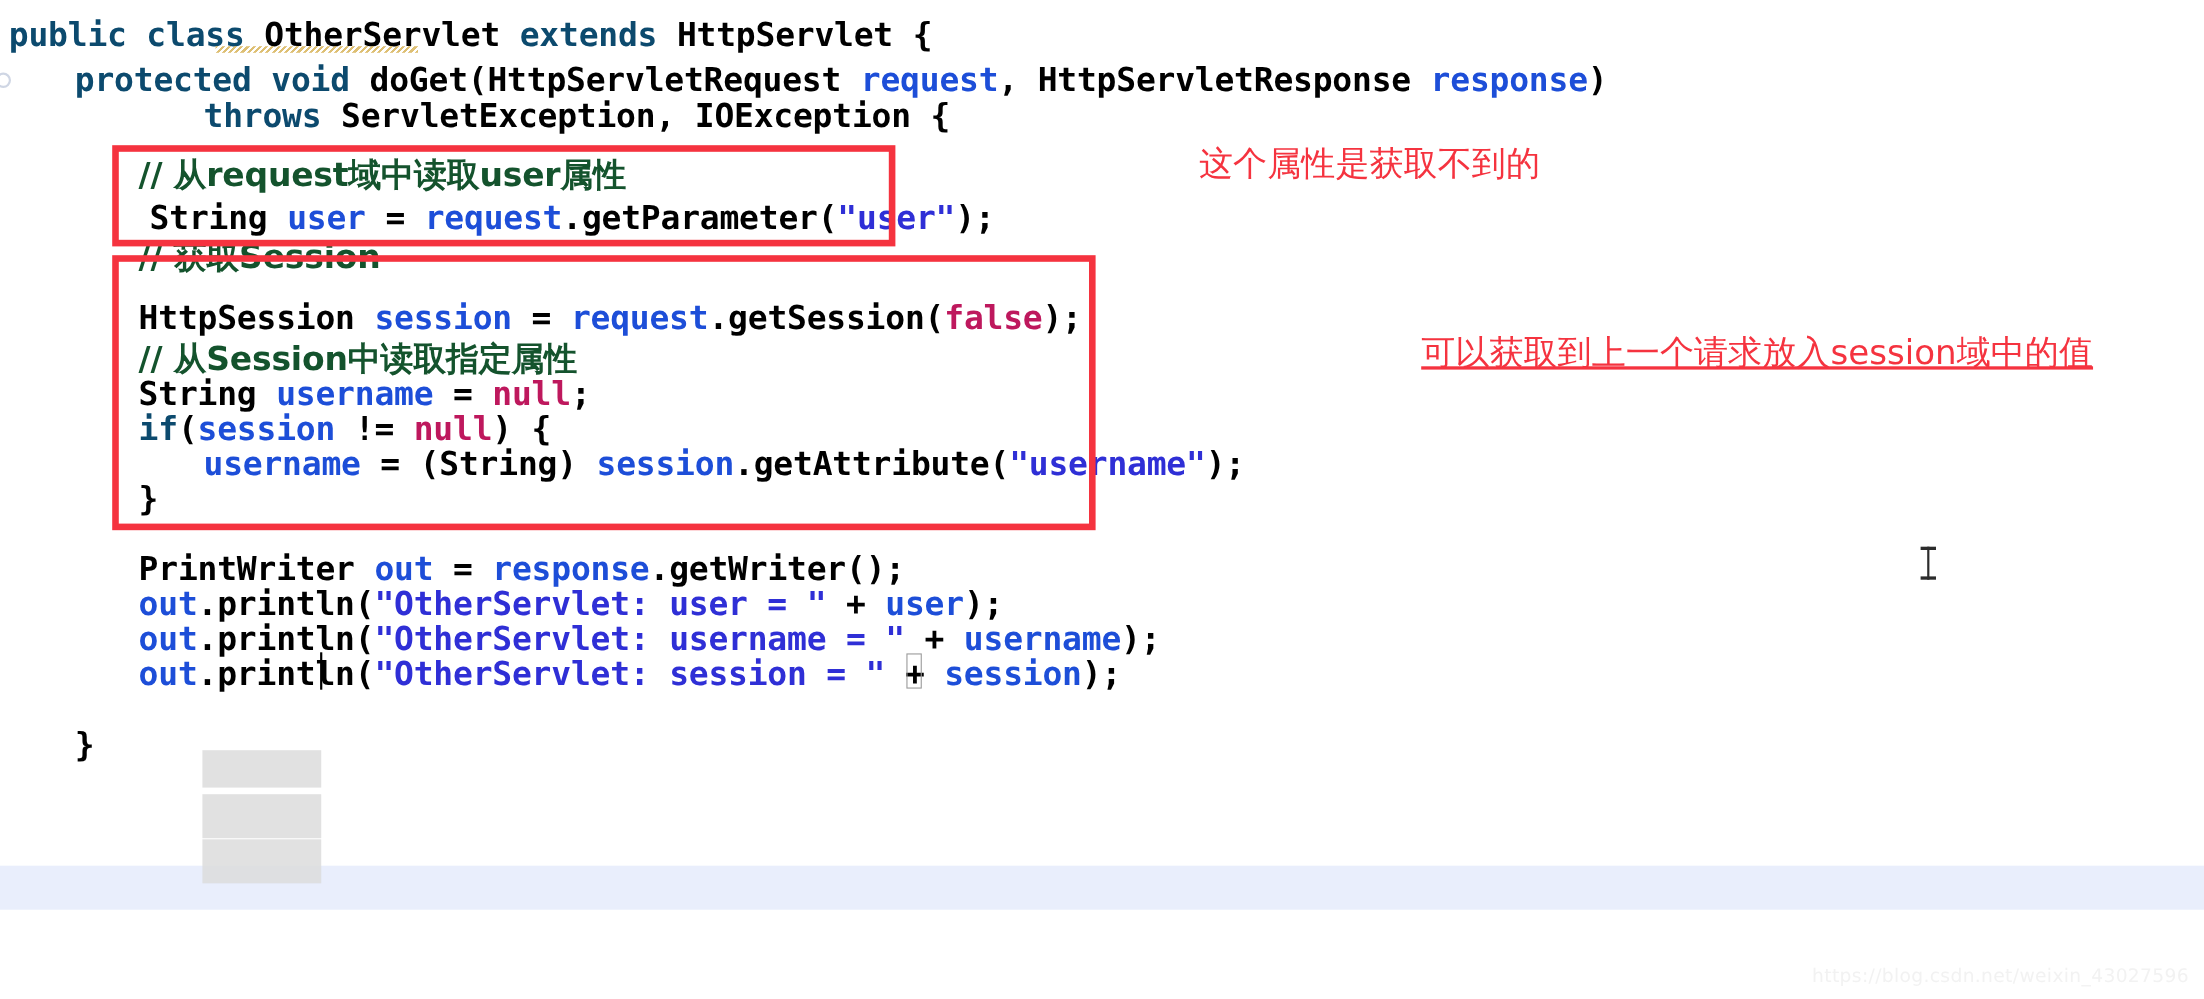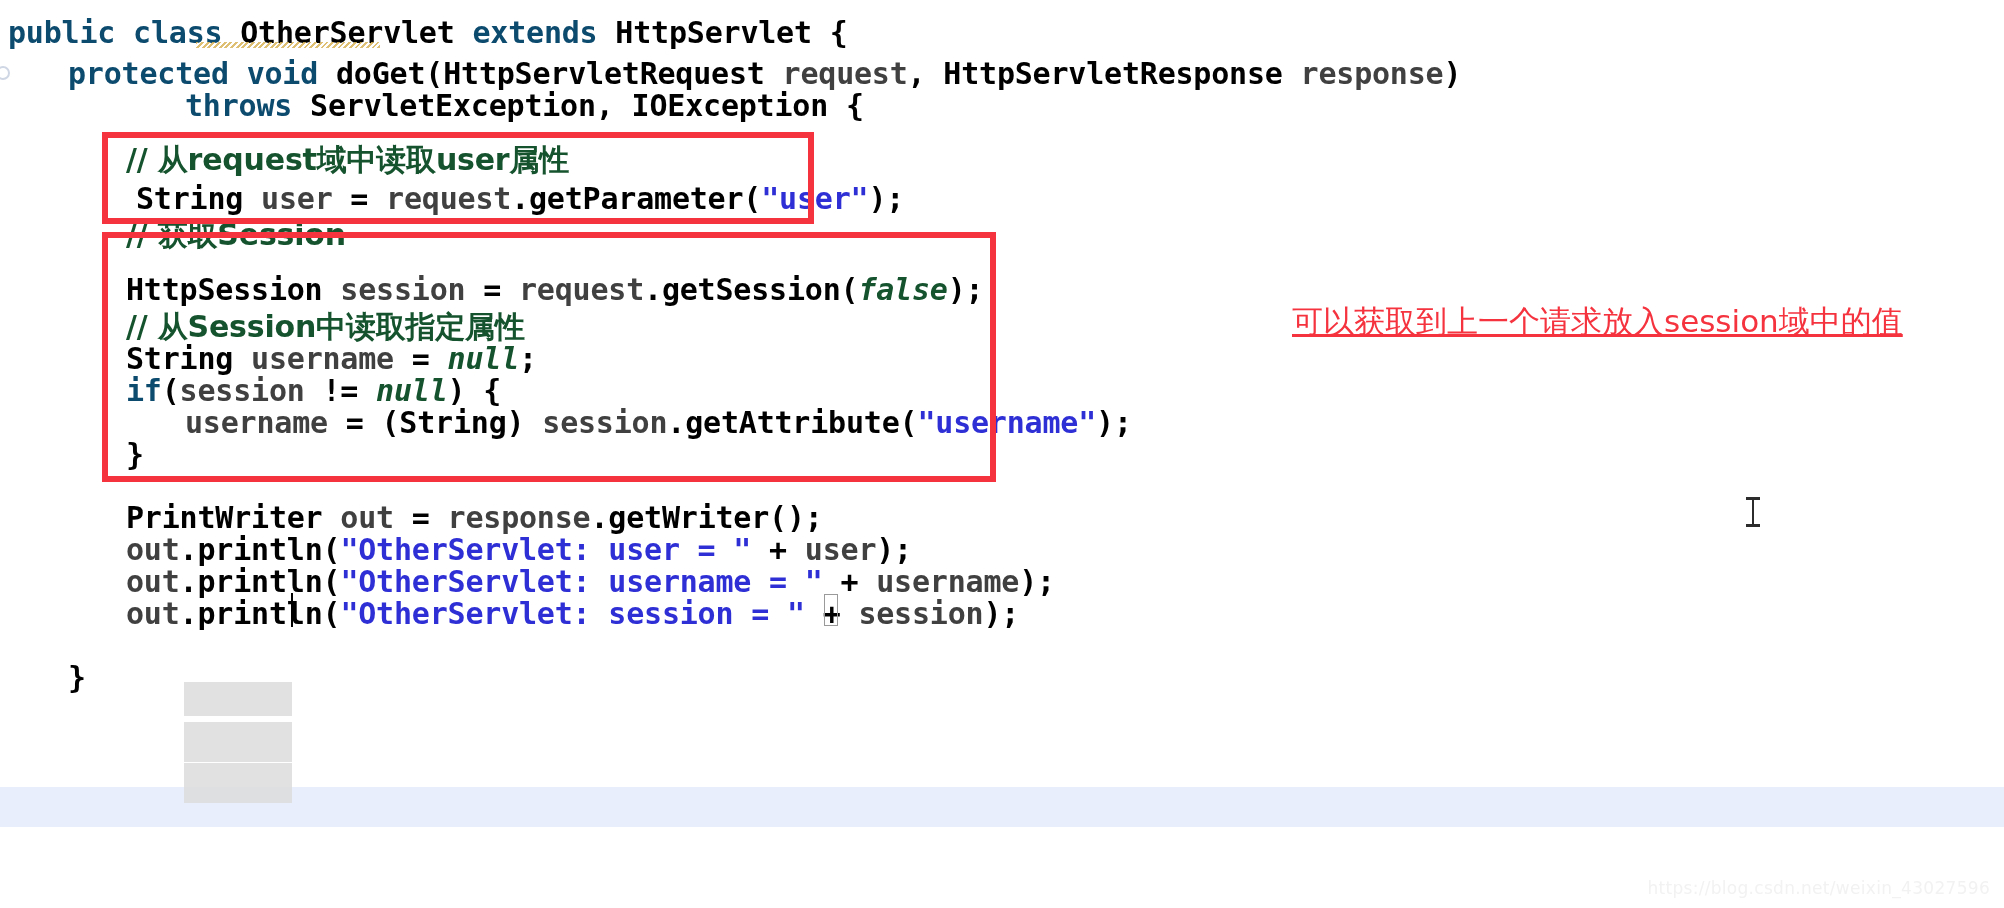--- a/index.html
+++ b/index.html
@@ -49,24 +49,24 @@
     font-size: 30px;
     line-height: 41px;
     font-weight: 700;
     letter-spacing: -0.2px;
     color: #000000;
   }
 
   
   .kw      { color: #0c4a6e; }          
   .type    { color: #000000; }          
-  .ident   { color: #404040; }          
+  .ident   { color: #1d4ed8; }          
   .plain   { color: #000000; }
   .str     { color: #2f2fd6; }          
-  .lit     { color: #14532d; font-style: italic; }          
+  .lit     { color: #be185d; }          
   .cmt     { color: #14532d; font-style: italic; }  
   .cn      { font-family: "DejaVu Sans", "Liberation Sans", sans-serif; font-style: normal; }
 
   
   .squiggle {
     position: absolute;
     height: 6px;
     background-image:
       repeating-linear-gradient(135deg,
         #d8b45a 0px, #d8b45a 2px,
@@ -214,20 +214,21 @@
 
   </div>
 
   <div class="caret" style="left:291px; top:593px; height:34px;"></div>
 
   <div class="bracket-match" style="left:824px; top:594px; width:14px; height:32px;"></div>
 
   <div class="redbox" style="left:102px; top:132px; width:712px; height:92px;"></div>
   <div class="redbox" style="left:102px; top:232px; width:894px; height:250px;"></div>
 
+  <div class="annot" style="left:1090px; top:131px;">这个属性是获取不到的</div>
   <div class="annot" style="left:1292px; top:303px;text-decoration:underline;">可以获取到上一个请求放入session域中的值</div>
 
   <div class="ibeam" style="left:1746px; top:497px;">
       <i></i>
     </div>
 
   <div class="watermark">https://blog.csdn.net/weixin_43027596</div>
 
 </div>
 

